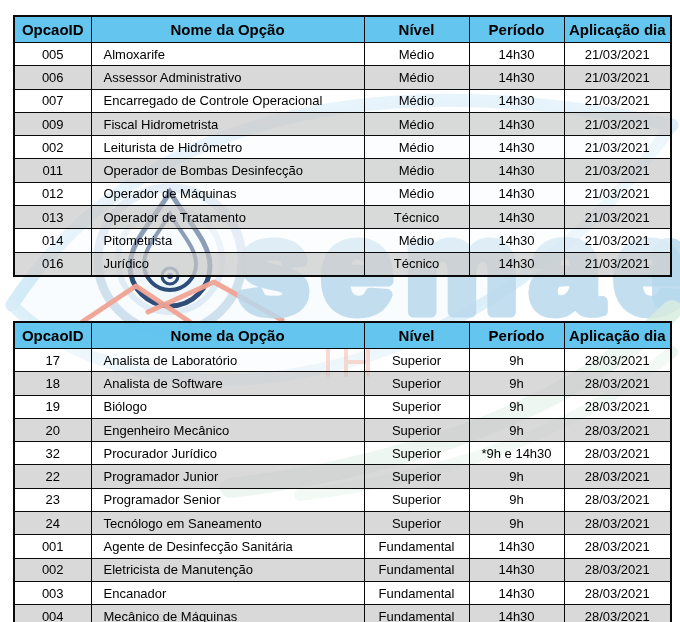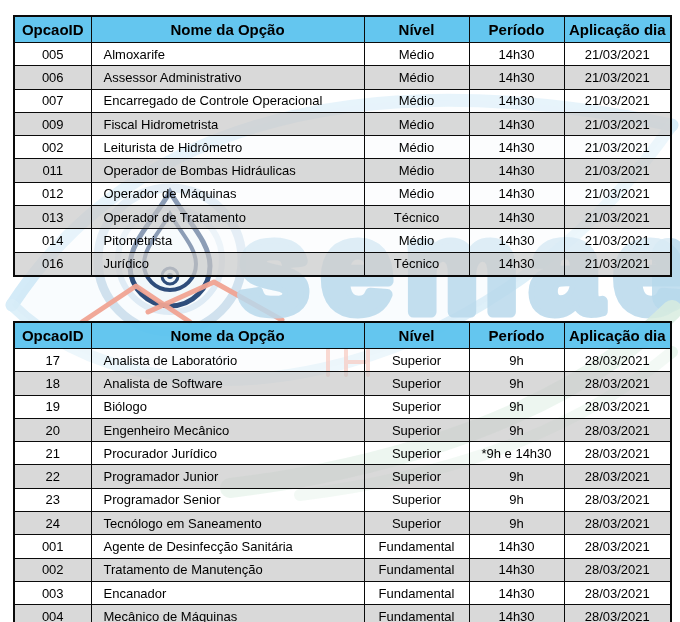--- a/index.html
+++ b/index.html
@@ -136,21 +136,21 @@
         </tr>
         <tr>
           <td class="c0">002</td>
           <td class="c1">Leiturista de Hidrômetro</td>
           <td class="c2">Médio</td>
           <td class="c3">14h30</td>
           <td class="c4">21/03/2021</td>
         </tr>
         <tr>
           <td class="c0">011</td>
-          <td class="c1">Operador de Bombas Hidráulicas</td>
+          <td class="c1">Operador de Bombas Desinfecção</td>
           <td class="c2">Médio</td>
           <td class="c3">14h30</td>
           <td class="c4">21/03/2021</td>
         </tr>
         <tr>
           <td class="c0">012</td>
           <td class="c1">Operador de Máquinas</td>
           <td class="c2">Médio</td>
           <td class="c3">14h30</td>
           <td class="c4">21/03/2021</td>
@@ -219,21 +219,21 @@
           <td class="c4">28/03/2021</td>
         </tr>
         <tr>
           <td class="c0">20</td>
           <td class="c1">Engenheiro Mecânico</td>
           <td class="c2">Superior</td>
           <td class="c3">9h</td>
           <td class="c4">28/03/2021</td>
         </tr>
         <tr>
-          <td class="c0">21</td>
+          <td class="c0">32</td>
           <td class="c1">Procurador Jurídico</td>
           <td class="c2">Superior</td>
           <td class="c3">*9h e 14h30</td>
           <td class="c4">28/03/2021</td>
         </tr>
         <tr>
           <td class="c0">22</td>
           <td class="c1">Programador Junior</td>
           <td class="c2">Superior</td>
           <td class="c3">9h</td>
@@ -255,21 +255,21 @@
         </tr>
         <tr>
           <td class="c0">001</td>
           <td class="c1">Agente de Desinfecção Sanitária</td>
           <td class="c2">Fundamental</td>
           <td class="c3">14h30</td>
           <td class="c4">28/03/2021</td>
         </tr>
         <tr>
           <td class="c0">002</td>
-          <td class="c1">Tratamento de Manutenção</td>
+          <td class="c1">Eletricista de Manutenção</td>
           <td class="c2">Fundamental</td>
           <td class="c3">14h30</td>
           <td class="c4">28/03/2021</td>
         </tr>
         <tr>
           <td class="c0">003</td>
           <td class="c1">Encanador</td>
           <td class="c2">Fundamental</td>
           <td class="c3">14h30</td>
           <td class="c4">28/03/2021</td>

